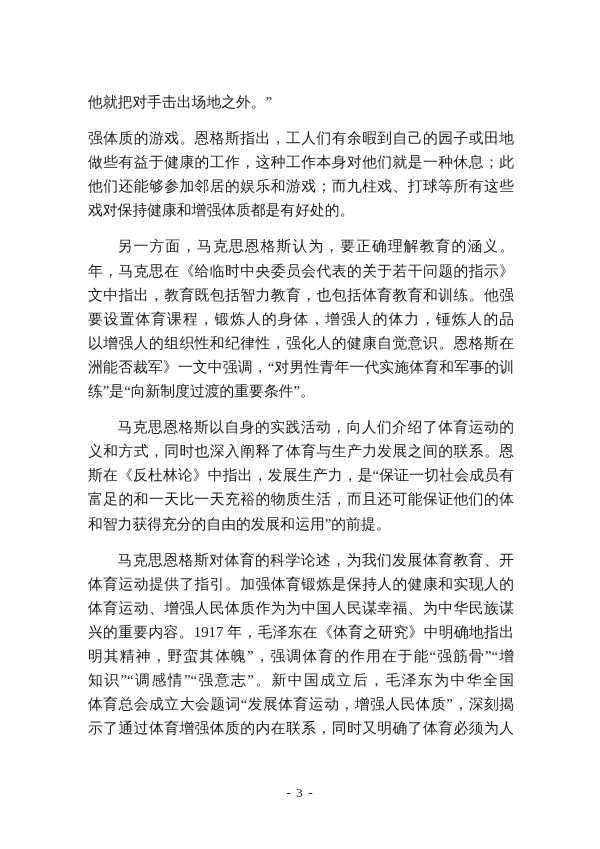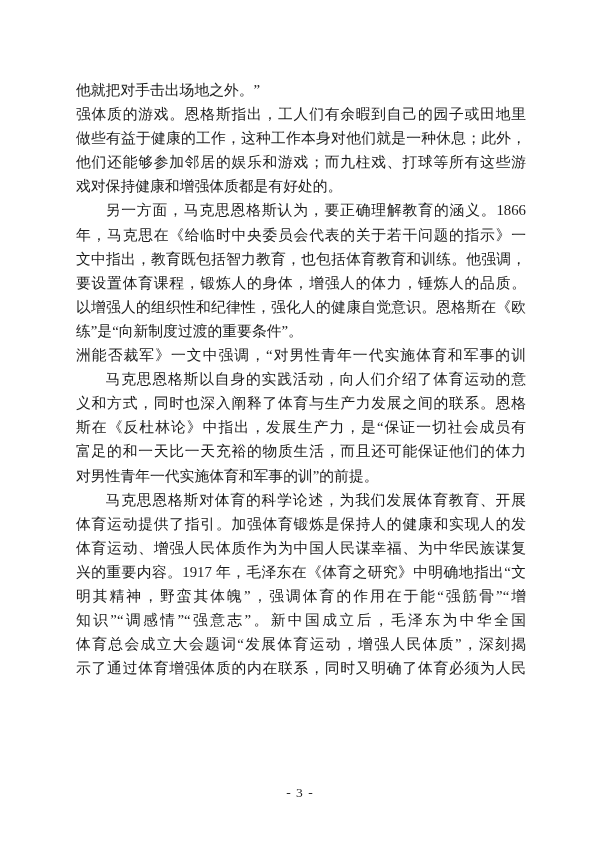--- a/index.html
+++ b/index.html
@@ -11,21 +11,21 @@
     font-family: "Liberation Serif", "DejaVu Serif", serif;
     color: #1b1b1b;
     overflow: hidden;
   }
   .content {
     position: absolute;
     left: 76px;
     top: 78px;
     width: 450px;
   }
-  .paragraph { margin: 0; padding: 0; }
+  .paragraph { margin: 12px; padding: 0; }
   .line {
     font-size: 14.8px;
     line-height: 24.1px;
     height: 24.1px;
     overflow: hidden;
     text-align: justify;
     text-align-last: justify;
     text-justify: inter-ideograph;
     white-space: normal;
   }
@@ -58,30 +58,30 @@
       <div class="line">他们还能够参加邻居的娱乐和游戏；而九柱戏、打球等所有这些游</div>
       <div class="line end">戏对保持健康和增强体质都是有好处的。</div>
     </div>
 
     <div class="paragraph">
       <div class="line first">另一方面，马克思恩格斯认为，要正确理解教育的涵义。1866</div>
       <div class="line">年，马克思在《给临时中央委员会代表的关于若干问题的指示》一</div>
       <div class="line">文中指出，教育既包括智力教育，也包括体育教育和训练。他强调，</div>
       <div class="line">要设置体育课程，锻炼人的身体，增强人的体力，锤炼人的品质。</div>
       <div class="line">以增强人的组织性和纪律性，强化人的健康自觉意识。恩格斯在《欧</div>
+      <div class="line">洲能否裁军》一文中强调，“对男性青年一代实施体育和军事的训</div>
       <div class="line end">练”是“向新制度过渡的重要条件”。</div>
-      <div class="line">洲能否裁军》一文中强调，“对男性青年一代实施体育和军事的训</div>
     </div>
 
     <div class="paragraph">
       <div class="line first">马克思恩格斯以自身的实践活动，向人们介绍了体育运动的意</div>
       <div class="line">义和方式，同时也深入阐释了体育与生产力发展之间的联系。恩格</div>
       <div class="line">斯在《反杜林论》中指出，发展生产力，是“保证一切社会成员有</div>
       <div class="line">富足的和一天比一天充裕的物质生活，而且还可能保证他们的体力</div>
-      <div class="line end">对男性青年一代实施体育和军事的训”的前提。</div>
+      <div class="line end">和智力获得充分的自由的发展和运用”的前提。</div>
     </div>
 
     <div class="paragraph">
       <div class="line first">马克思恩格斯对体育的科学论述，为我们发展体育教育、开展</div>
       <div class="line">体育运动提供了指引。加强体育锻炼是保持人的健康和实现人的发</div>
       <div class="line">体育运动、增强人民体质作为为中国人民谋幸福、为中华民族谋复</div>
       <div class="line">兴的重要内容。1917 年，毛泽东在《体育之研究》中明确地指出“文</div>
       <div class="line">明其精神，野蛮其体魄”，强调体育的作用在于能“强筋骨”“增</div>
       <div class="line">知识”“调感情”“强意志”。新中国成立后，毛泽东为中华全国</div>
       <div class="line">体育总会成立大会题词“发展体育运动，增强人民体质”，深刻揭</div>

